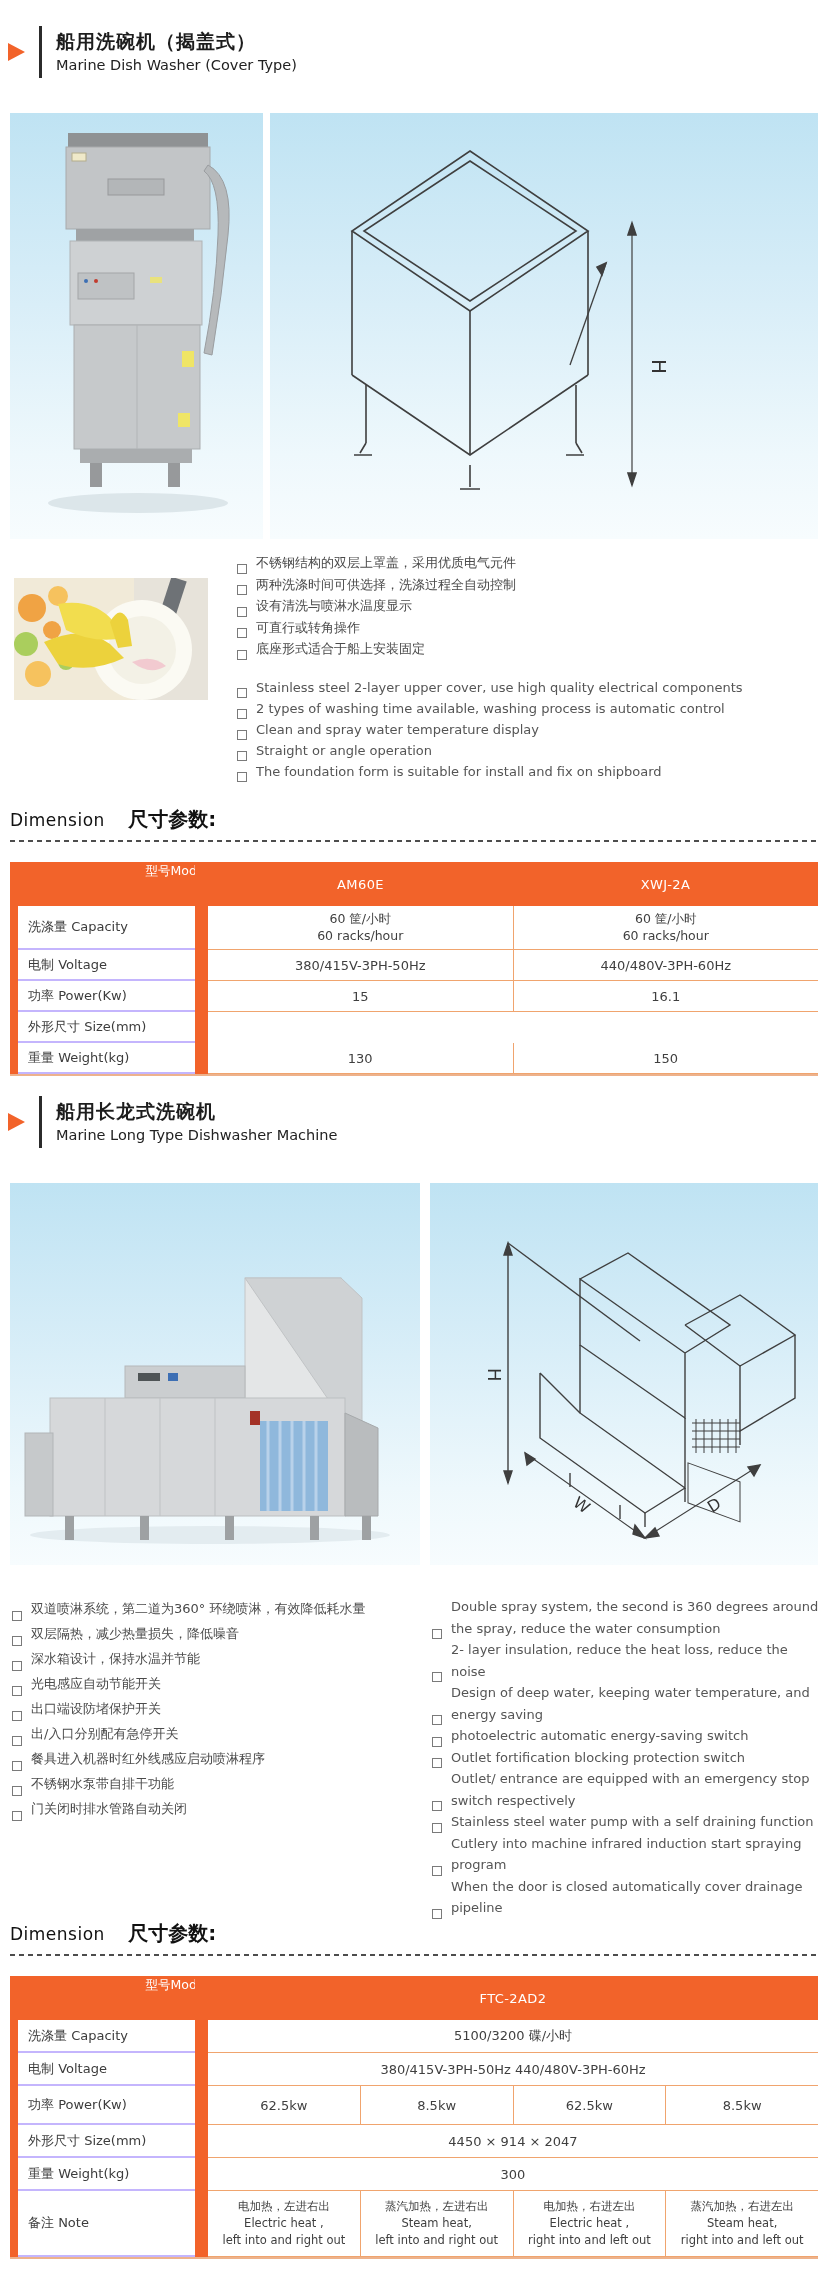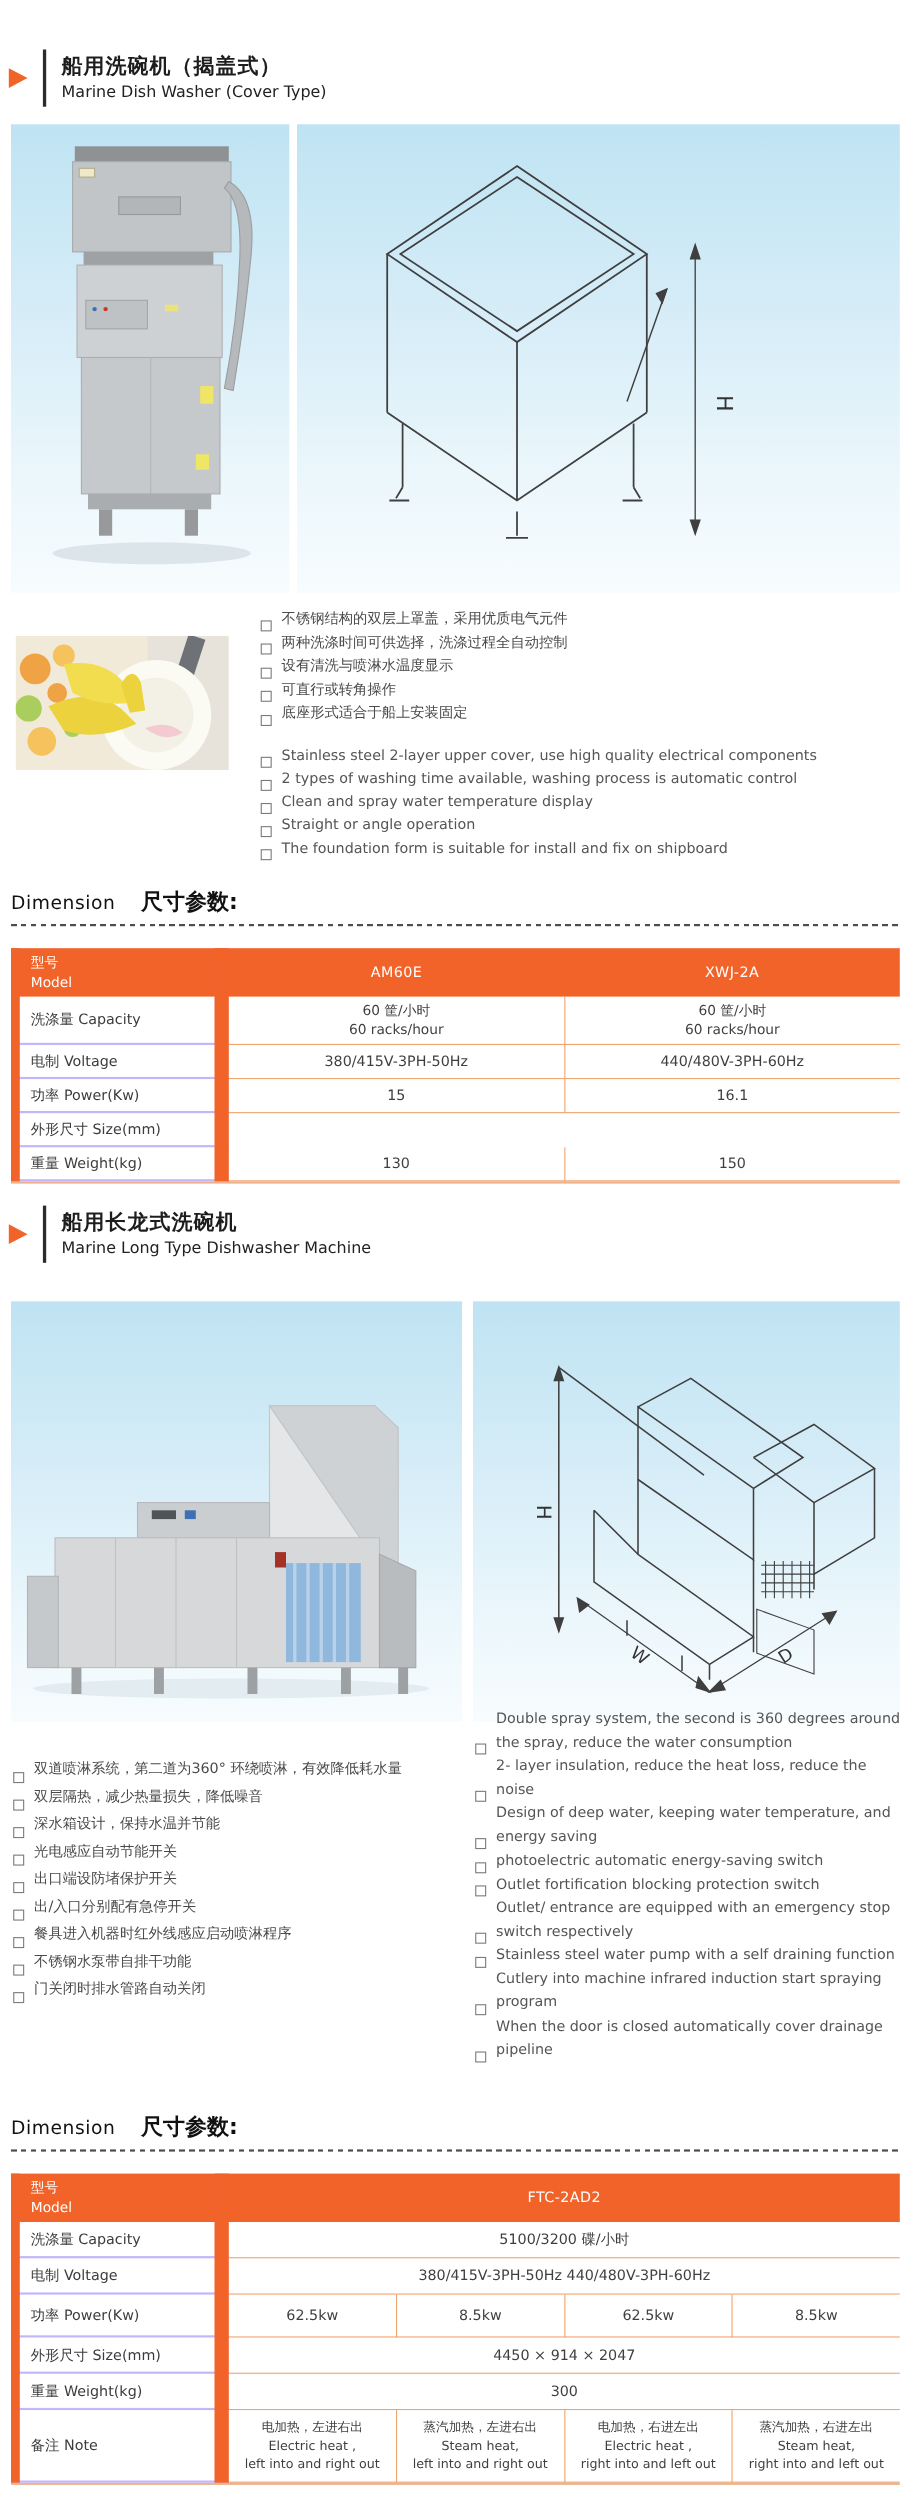--- a/index.html
+++ b/index.html
@@ -31,42 +31,42 @@
   
   .dim { position:absolute; left:10px; width:810px; }
   .dim-line1 { font-size:17px; color:#111; padding-bottom:7px; }
   .dim-line1 .d-en { font-weight:500; letter-spacing:0.5px; }
   .dim-line1 .d-zh { font-weight:700; margin-left:18px; font-size:20px; }
   .dash { height:2px; background-image:repeating-linear-gradient(90deg,#4d4d4d 0 5px,transparent 5px 9px); }
 
   
   .spec { position:absolute; left:10px; width:808px; border-bottom:2px solid #edb28c; }
   .thead { display:flex; background:#F2632A; color:#fff; height:44px; }
-  .thead .lab { width:198px; padding-left:18px; display:flex; flex-direction:column; justify-content:center; font-size:12.5px; line-height:1.45; }
+  .thead .lab { width:198px; padding-left:18px; display:flex; flex-direction:row; justify-content:flex-end; font-size:12.5px; line-height:1.45; }
   .thead .m { flex:1; display:flex; align-items:center; justify-content:center; font-size:13px; letter-spacing:0.4px; }
   .trow { display:flex; }
   .trow .lab { width:198px; padding-left:18px; padding-right:16px; display:flex; align-items:center; font-size:13px; color:#3c3c3c; border-bottom:2px solid #c4b5fd; }
   .trow .vals { flex:1; display:flex; }
   .trow .val { flex:1; display:flex; align-items:center; justify-content:center; text-align:center; font-size:13px; color:#3f3f3f; border-bottom:1px solid #f0a46e; }
   .trow .val + .val { border-left:1px solid #f0a46e; }
   .pre { white-space:pre-line; }
   .val.small { font-size:12.5px; line-height:1.35; }
   .val.note { font-size:11.5px; line-height:1.45; padding:5px 3px; }
   .bar-l { position:absolute; left:0; top:0; bottom:0; width:8px; background:#F2632A; }
   .bar-m { position:absolute; left:185px; top:0; bottom:0; width:13px; background:#F2632A; }
 
   
   .mini-photo { position:absolute; overflow:hidden; }
 </style>
 </head>
 <body>
 
 <div class="page">
 
-  <div class="sec-header" style="top:26px;margin-top:19px;">
+  <div class="sec-header" style="top:26px;">
     <span class="tri"></span>
     <span class="vbar"></span>
     <div class="sec-titles">
       <div class="zh">船用洗碗机（揭盖式）</div>
       <div class="en">Marine Dish Washer (Cover Type)</div>
     </div>
   </div>
 
   <div class="panel" style="left:10px; top:113px; width:253px; height:426px;">
     <svg viewBox="0 0 253 426">
@@ -336,21 +336,21 @@
     <li class="feat">
         <span class="cb"></span>
         <span class="txt">不锈钢水泵带自排干功能</span>
       </li>
     <li class="feat">
         <span class="cb"></span>
         <span class="txt">门关闭时排水管路自动关闭</span>
       </li>
   </ul>
 
-  <ul class="feat-list f2-en" style="position:absolute; left:432px; top:1552px; width:392px;">
+  <ul class="feat-list f2-en" style="position:absolute; left:432px; top:1596px; width:392px;">
     <li class="feat">
         <span class="cb"></span>
         <span class="txt">Double spray system, the second is 360 degrees around the spray, reduce the water consumption</span>
       </li>
     <li class="feat">
         <span class="cb"></span>
         <span class="txt">2- layer insulation, reduce the heat loss, reduce the noise</span>
       </li>
     <li class="feat">
         <span class="cb"></span>

